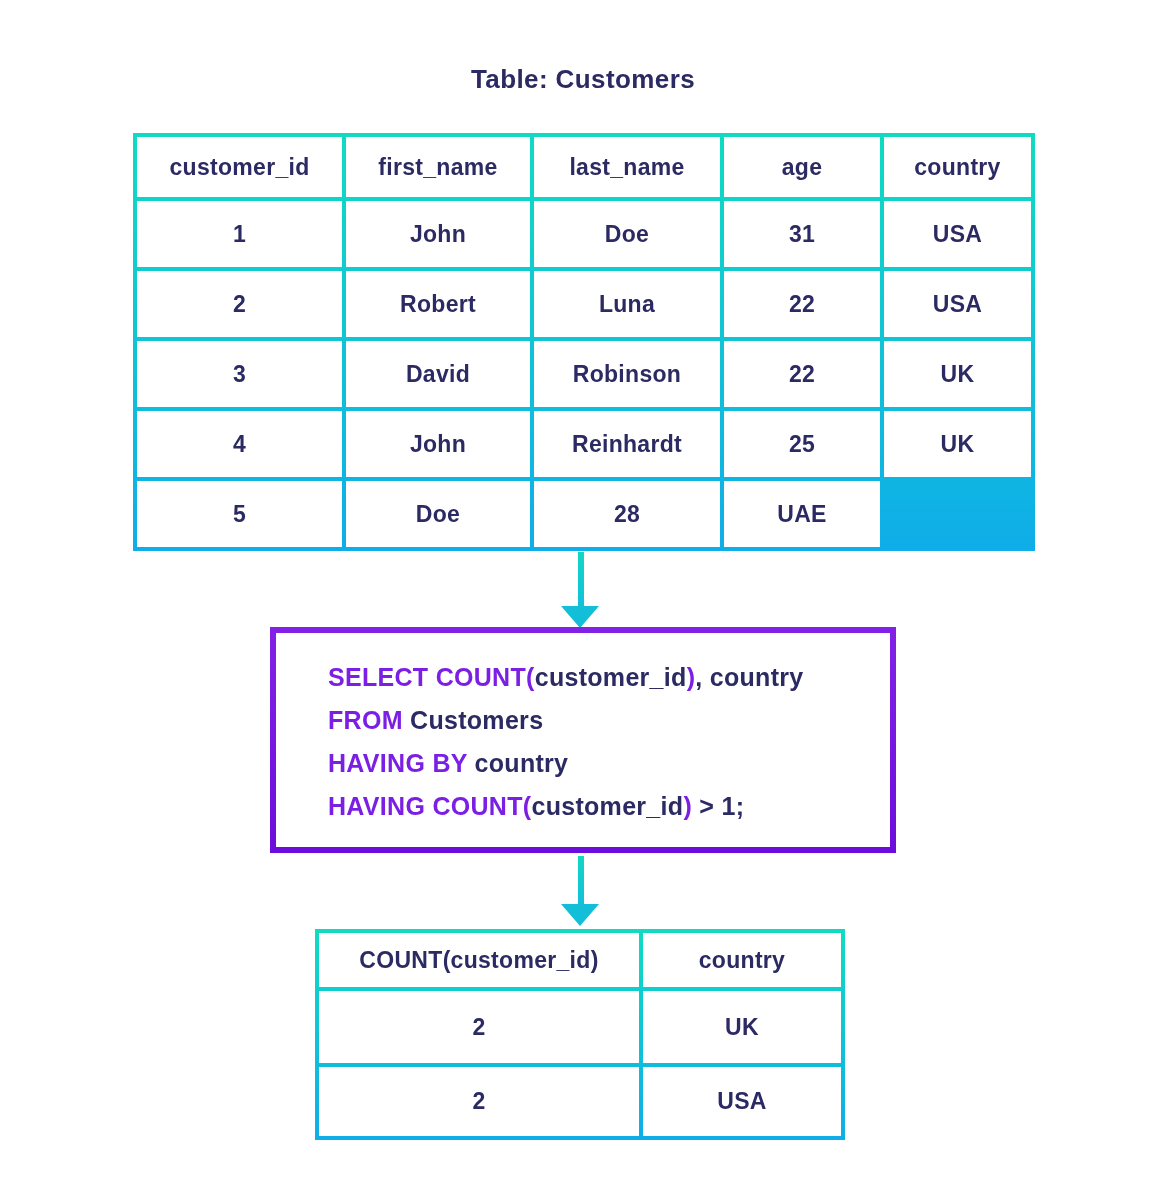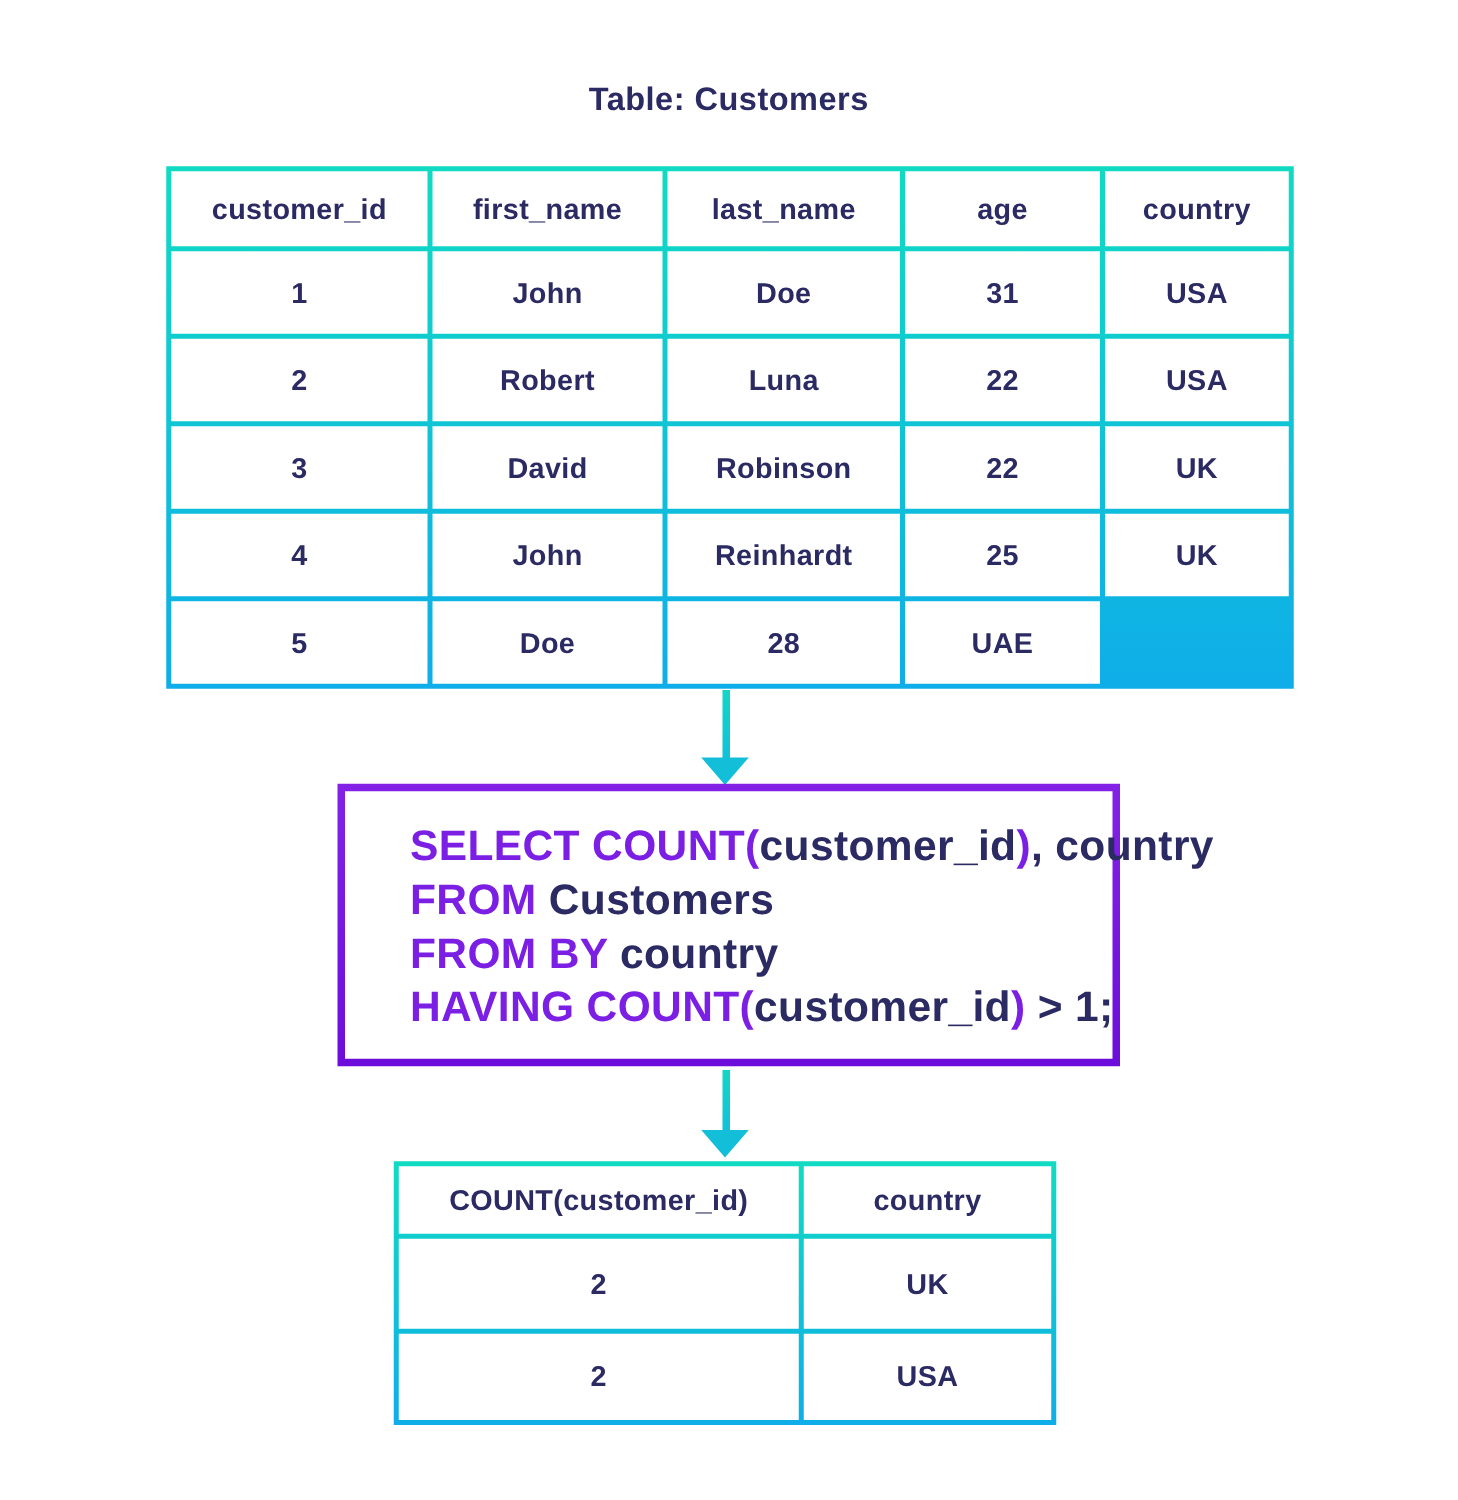--- a/index.html
+++ b/index.html
@@ -43,21 +43,21 @@
   
   .query-box {
     position:absolute; left:270px; top:627px; width:626px; height:226px;
     background:linear-gradient(180deg,#8322e6,#6c0ddb);
     padding:6px; box-sizing:border-box;
   }
   .query-inner {
     width:100%; height:100%; background:#ffffff; box-sizing:border-box;
     padding:23px 0 0 52px;
   }
-  .sql-line { font-size:34px; line-height:43px; white-space:pre; letter-spacing:0.3px; }
+  .sql-line { font-size:25px; line-height:43px; white-space:pre; letter-spacing:0.3px; }
   .kw { color:#7c1fe4; }
   .id { color:#2b2a63; }
 </style>
 </head>
 <body>
 
 <div class="canvas">
 
   <div class="title">Table: Customers</div>
 
@@ -98,21 +98,21 @@
     <div class="cell">UAE</div>
   </div>
 
   <div class="arrow-shaft" style="left:578px; top:552px; height:56px;"></div>
   <div class="arrow-head" style="left:561px; top:606px;"></div>
 
   <div class="query-box">
     <div class="query-inner">
       <div class="sql-line"><span class="kw">SELECT COUNT(</span><span class="id">customer_id</span><span class="kw">)</span><span class="id">, country</span></div>
       <div class="sql-line"><span class="kw">FROM</span><span class="id"> Customers</span></div>
-      <div class="sql-line"><span class="kw">FROM BY</span><span class="id"> country</span></div>
+      <div class="sql-line"><span class="kw">HAVING BY</span><span class="id"> country</span></div>
       <div class="sql-line"><span class="kw">HAVING COUNT(</span><span class="id">customer_id</span><span class="kw">)</span><span class="id"> &gt; 1;</span></div>
     </div>
   </div>
 
   <div class="arrow-shaft" style="left:578px; top:856px; height:50px;"></div>
   <div class="arrow-head" style="left:561px; top:904px;"></div>
 
   <div class="gtable result-table">
     <div class="cell">COUNT(customer_id)</div>
     <div class="cell">country</div>

